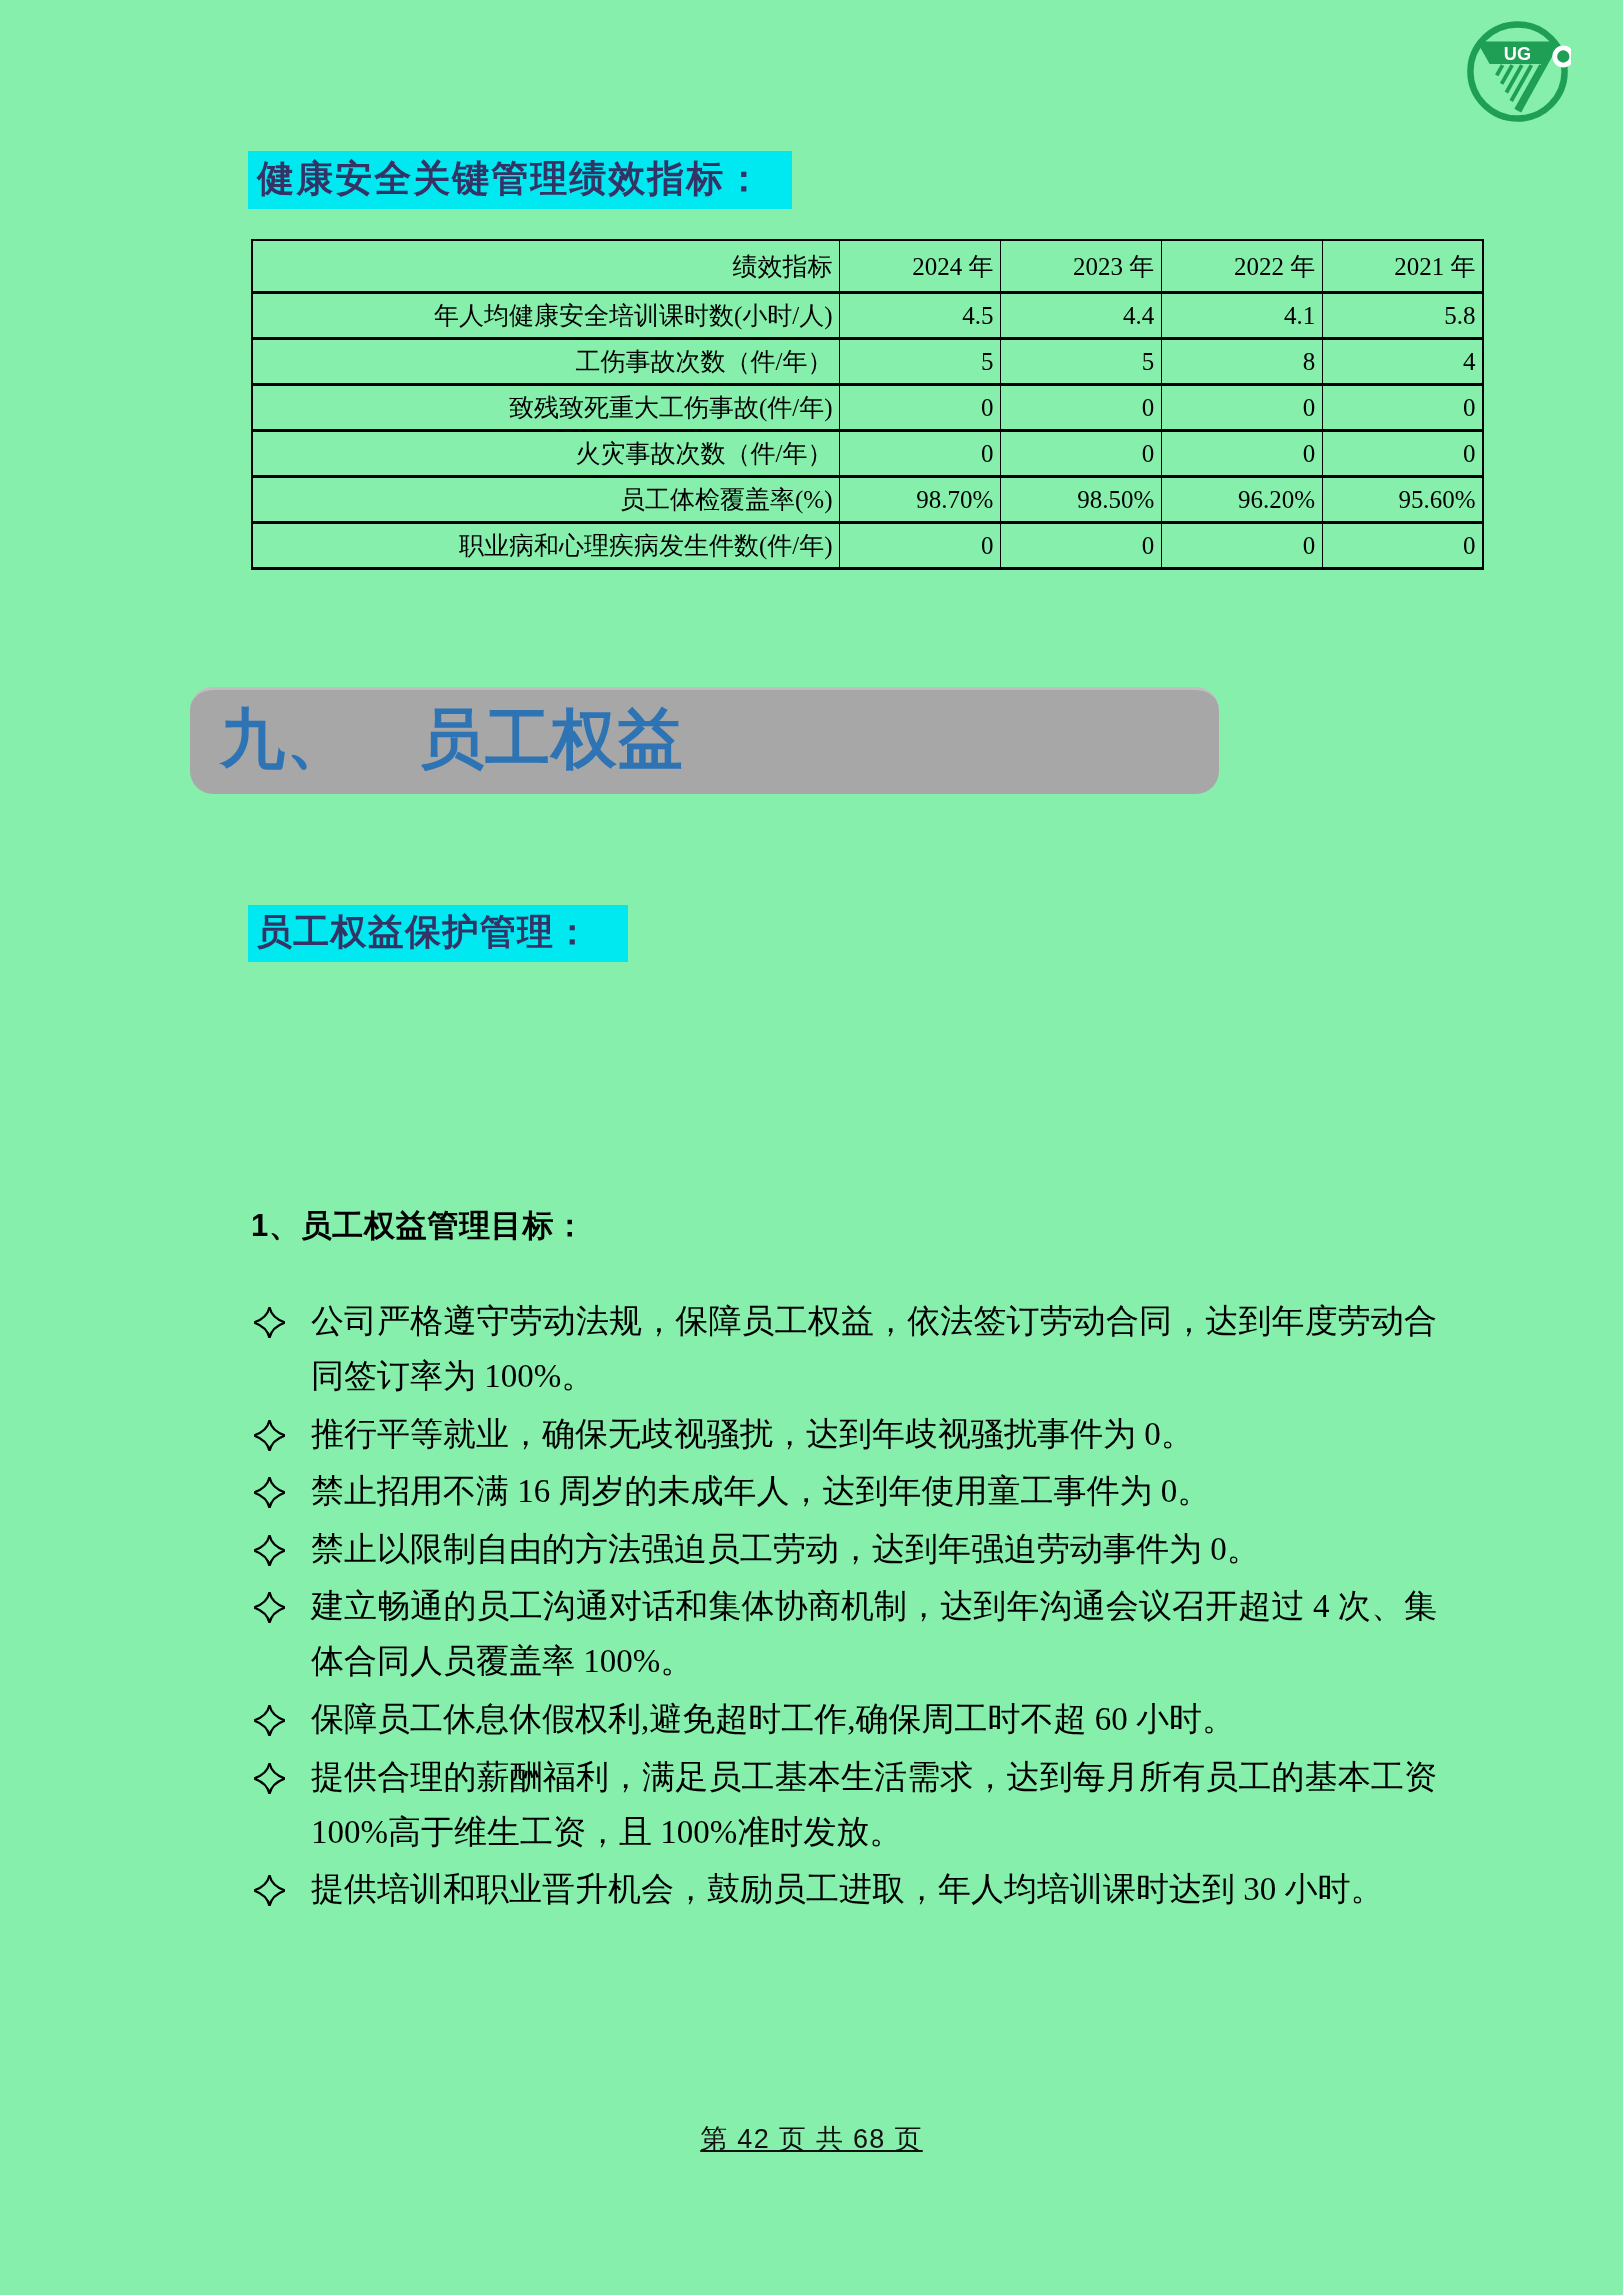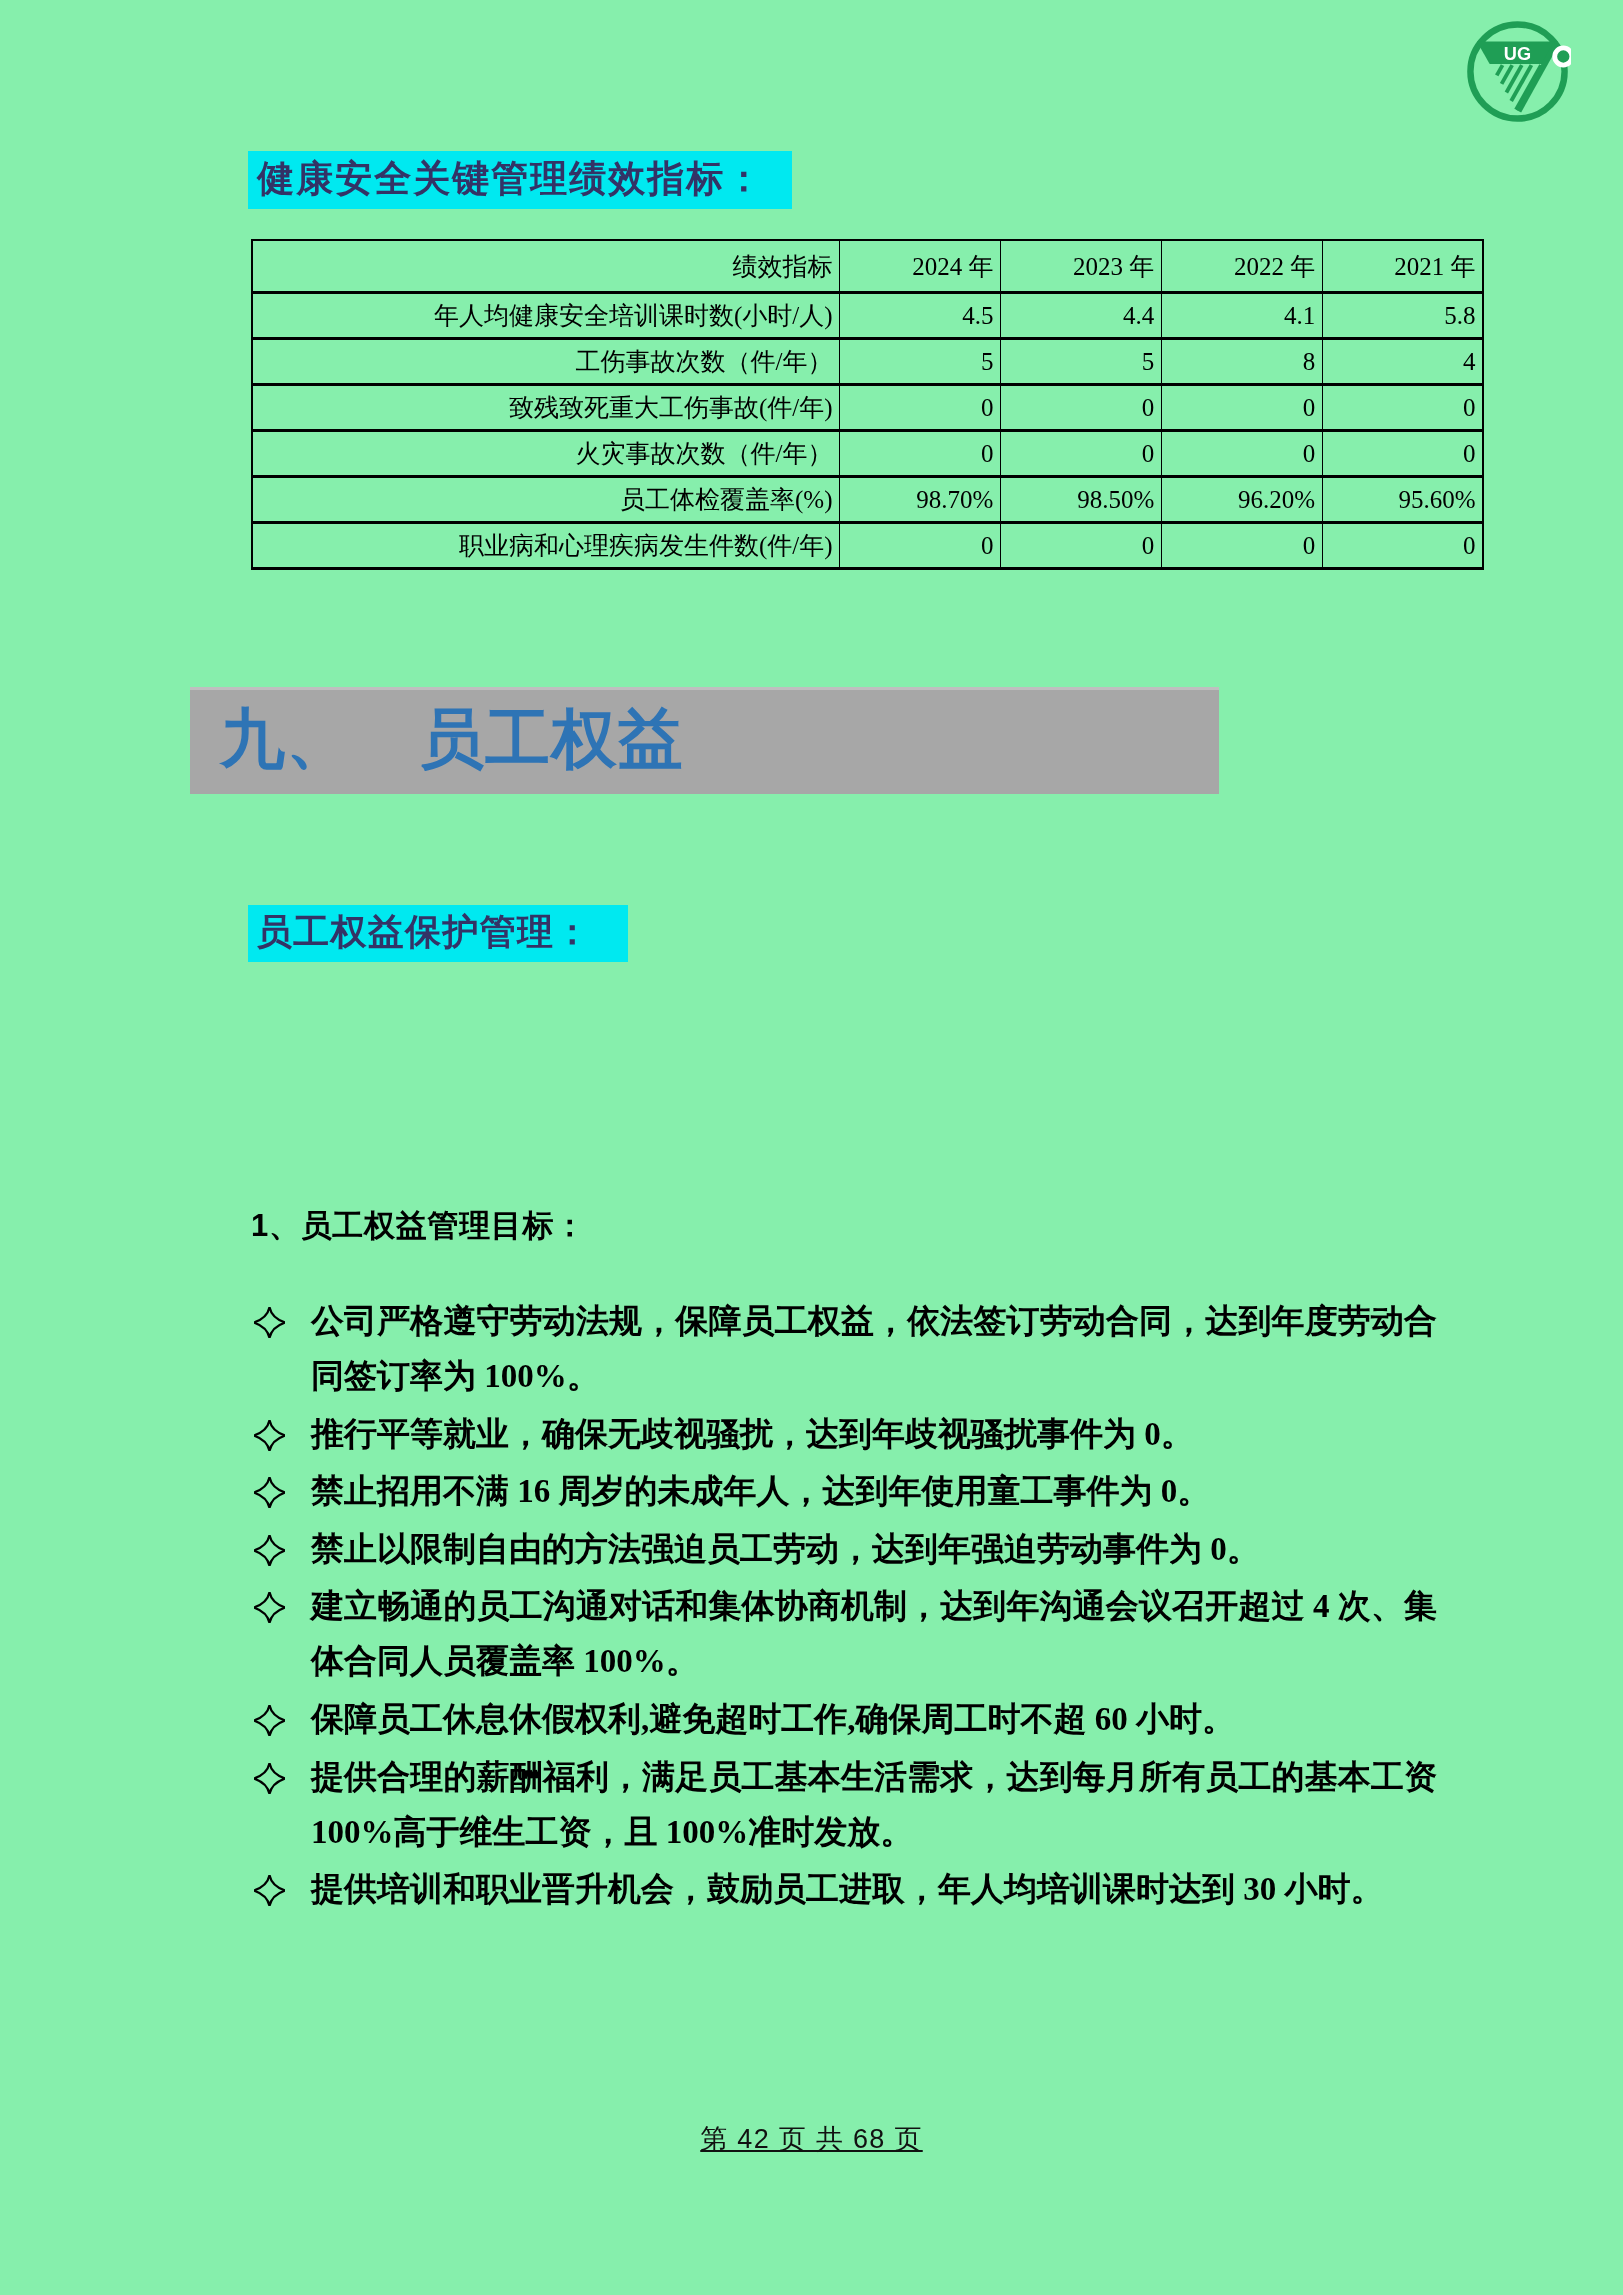--- a/index.html
+++ b/index.html
@@ -44,20 +44,21 @@
   }
   .perf-table th:first-child,.perf-table td:first-child{width:573px;border-left-width:2px;}
   .perf-table th:last-child,.perf-table td:last-child{border-right-width:2px;margin-left:12px;}
   .perf-table tr:first-child th{border-top-width:2px;height:50px;}
   
   .banner{
     position:absolute;left:190px;top:687px;width:1029px;height:107px;
     background:var(--gray,#a7a7a7);
     border-top:3.9px solid #bfbfbf;
     box-sizing:border-box;
+    border-radius:23px;
   }
   .banner-title{
     margin:0;padding-left:30px;
     font-size:65px;line-height:99px;
     font-weight:bold;color:var(--blue,#2e74b5);
     letter-spacing:1.3px;white-space:pre;
   }
   
   .para{
     position:absolute;left:251px;top:941px;width:1154px;
@@ -70,21 +71,21 @@
     position:absolute;left:251px;top:1205px;margin:0;
     font-size:31px;font-weight:bold;
     font-family:"Liberation Sans","DejaVu Sans",sans-serif;
     letter-spacing:0.7px;
   }
   .goals{
     position:absolute;left:251px;top:1294px;width:1186px;
     list-style:none;margin:0;padding:0;
     font-size:33px;line-height:55px;
   }
-  .goals li{position:relative;padding-left:60px;margin:0 0 2.6px 0;text-align:justify;font-weight:bold;}
+  .goals li{position:relative;padding-left:60px;margin:0 0 2.6px 0;text-align:justify;}
   .goals .star{position:absolute;left:2.6px;top:13px;width:31px;height:31px;}
   
   .footer{
     position:absolute;left:0;top:2121px;width:100%;
     text-align:center;font-size:27px;color:#111;
     font-family:"Liberation Sans","DejaVu Sans",sans-serif;
     letter-spacing:1.3px;
     text-decoration:underline;
   }
 </style>

